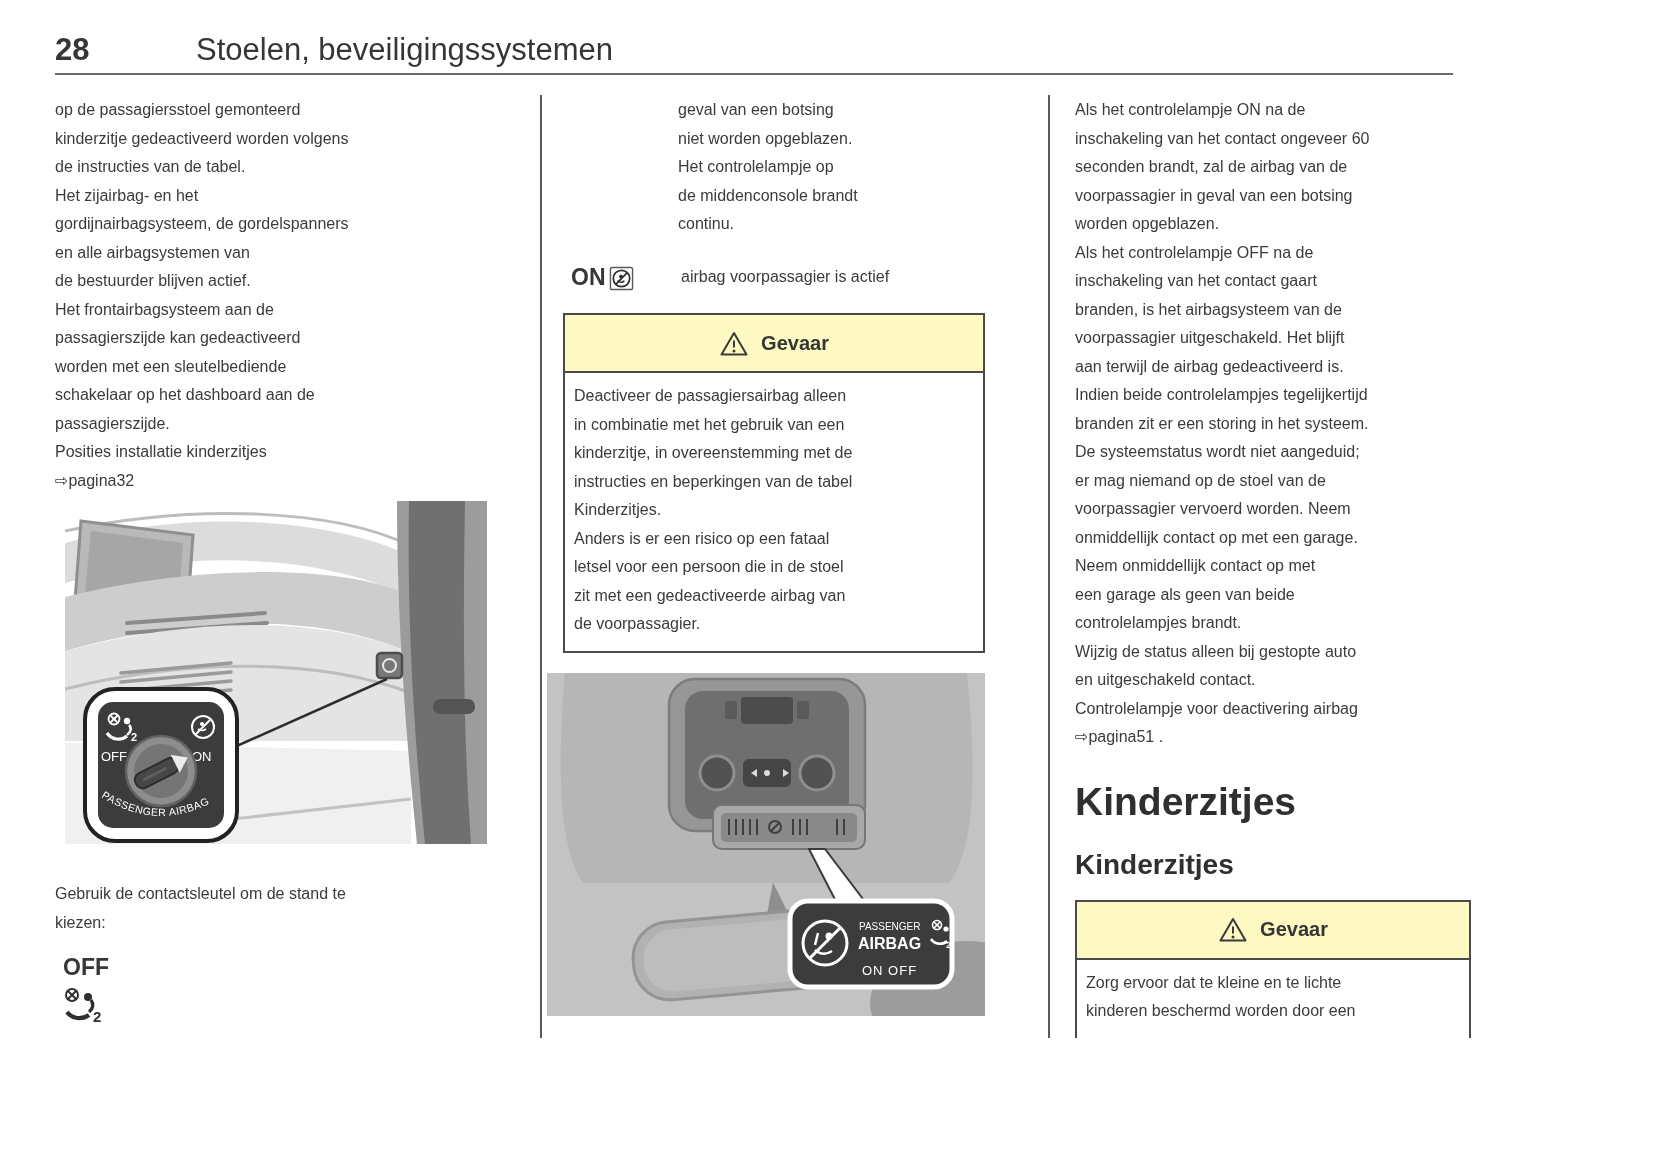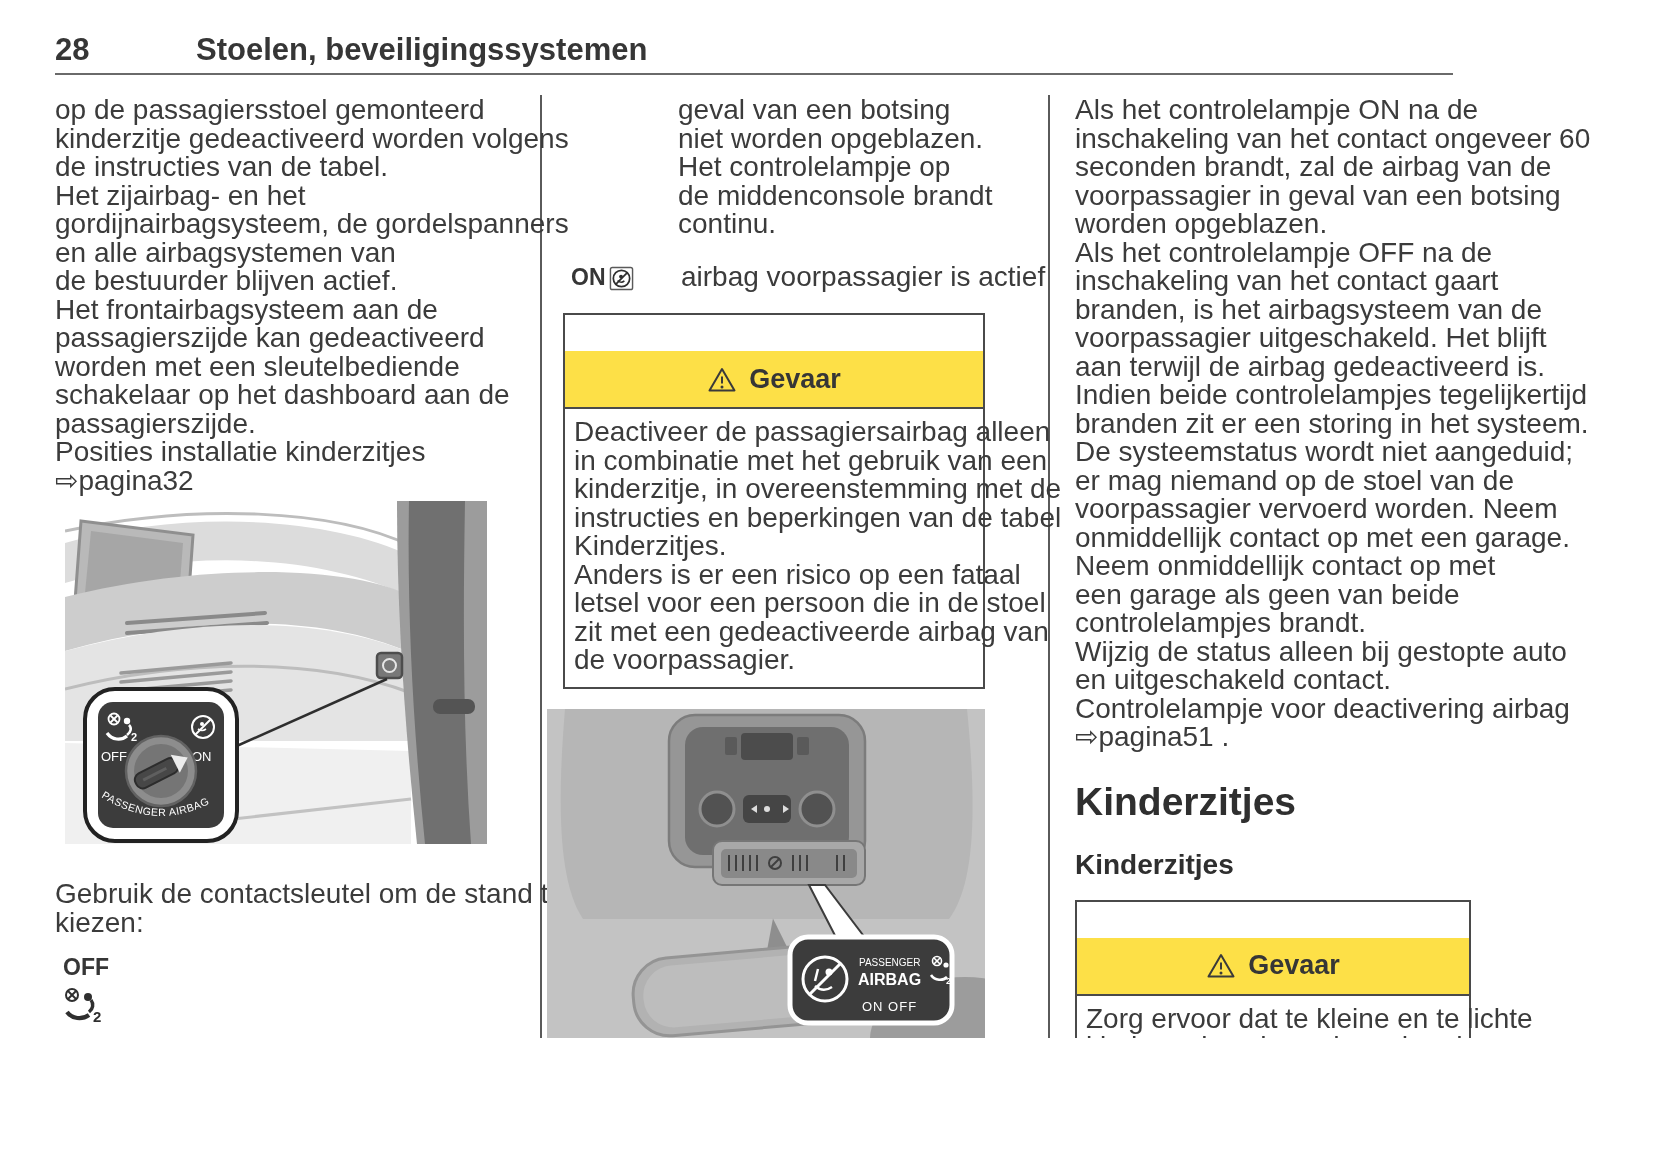--- a/index.html
+++ b/index.html
@@ -1,45 +1,45 @@
 <!DOCTYPE html>
 <html><head>
 <meta charset="utf-8">
 <style>
   html,body{margin:0;padding:0;background:#ffffff;}
   .page{position:relative;width:1653px;height:1038px;background:#fff;overflow:hidden;
         font-family:"Liberation Sans","DejaVu Sans",sans-serif;color:#3b3b3b;}
   
   .hdr-num{position:absolute;left:55px;top:32px;font-size:31px;font-weight:bold;color:#363636;}
-  .hdr-title{position:absolute;left:196px;top:32px;font-size:31px;font-weight:bold;color:#363636;}
+  .hdr-title{position:absolute;left:196px;top:32px;font-size:31px;font-weight:normal;color:#363636;}
   .hdr-rule{position:absolute;left:55px;top:73px;width:1398px;height:2px;background:#6a6a6a;}
   
   .vdiv{position:absolute;top:95px;width:2px;height:952px;background:#5a5a5a;}
   #vdiv1{left:540px;} #vdiv2{left:1048px;}
   
   .col{position:absolute;top:96px;}
   #col1{left:55px;width:458px;}
   #col2{left:563px;width:424px;}
   #col3{left:1075px;width:470px;}
-  .para{margin:0;font-size:28px;line-height:28.5px;white-space:pre;color:#3b3b3b;}
+  .para{margin:0;font-size:16px;line-height:28.5px;white-space:pre;color:#3b3b3b;}
   .cont-indent{padding-left:115px;}
   
   .defrow{display:flex;padding-left:8px;}
   .term{width:107px;flex:none;font-size:23px;line-height:28.5px;font-weight:bold;color:#363636;}
   .term .t-ico{display:block;margin-top:5px;}
   .onterm{display:flex;align-items:flex-start;gap:3px;width:110px;flex:none;
           font-size:23px;line-height:28.5px;font-weight:bold;color:#363636;}
   .onterm svg{margin-top:3px;}
   
   .danger{border:2px solid #4a4a4a;background:#fff;}
   #danger1{margin-top:22px;width:418px;}
   #danger2{margin-top:18px;width:392px;}
-  .danger-header{height:56px;background:#fde047;border-bottom:2px solid #4a4a4a;
+  .danger-header{height:56px;background:#fef9c3;border-bottom:2px solid #4a4a4a;
                  display:flex;align-items:center;justify-content:center;gap:12px;
-                 font-size:27px;font-weight:bold;color:#363636;margin-top:36px;}
+                 font-size:20px;font-weight:bold;color:#363636;}
   .danger-body{padding:9px 8px 12px 9px;}
   
   figure{margin:0;padding:0;}
   #fig1{margin:6px 0 0 10px;}
   #fig2{margin:20px 0 0 -16px;}
   
   .h-big{margin:28px 0 0 0;font-size:39px;line-height:44px;font-weight:bold;color:#2f2f2f;}
   .h-sub{margin:24px 0 0 0;font-size:28px;line-height:34px;font-weight:bold;color:#2f2f2f;}
   
   #p-gebruik{margin-top:32px;}

